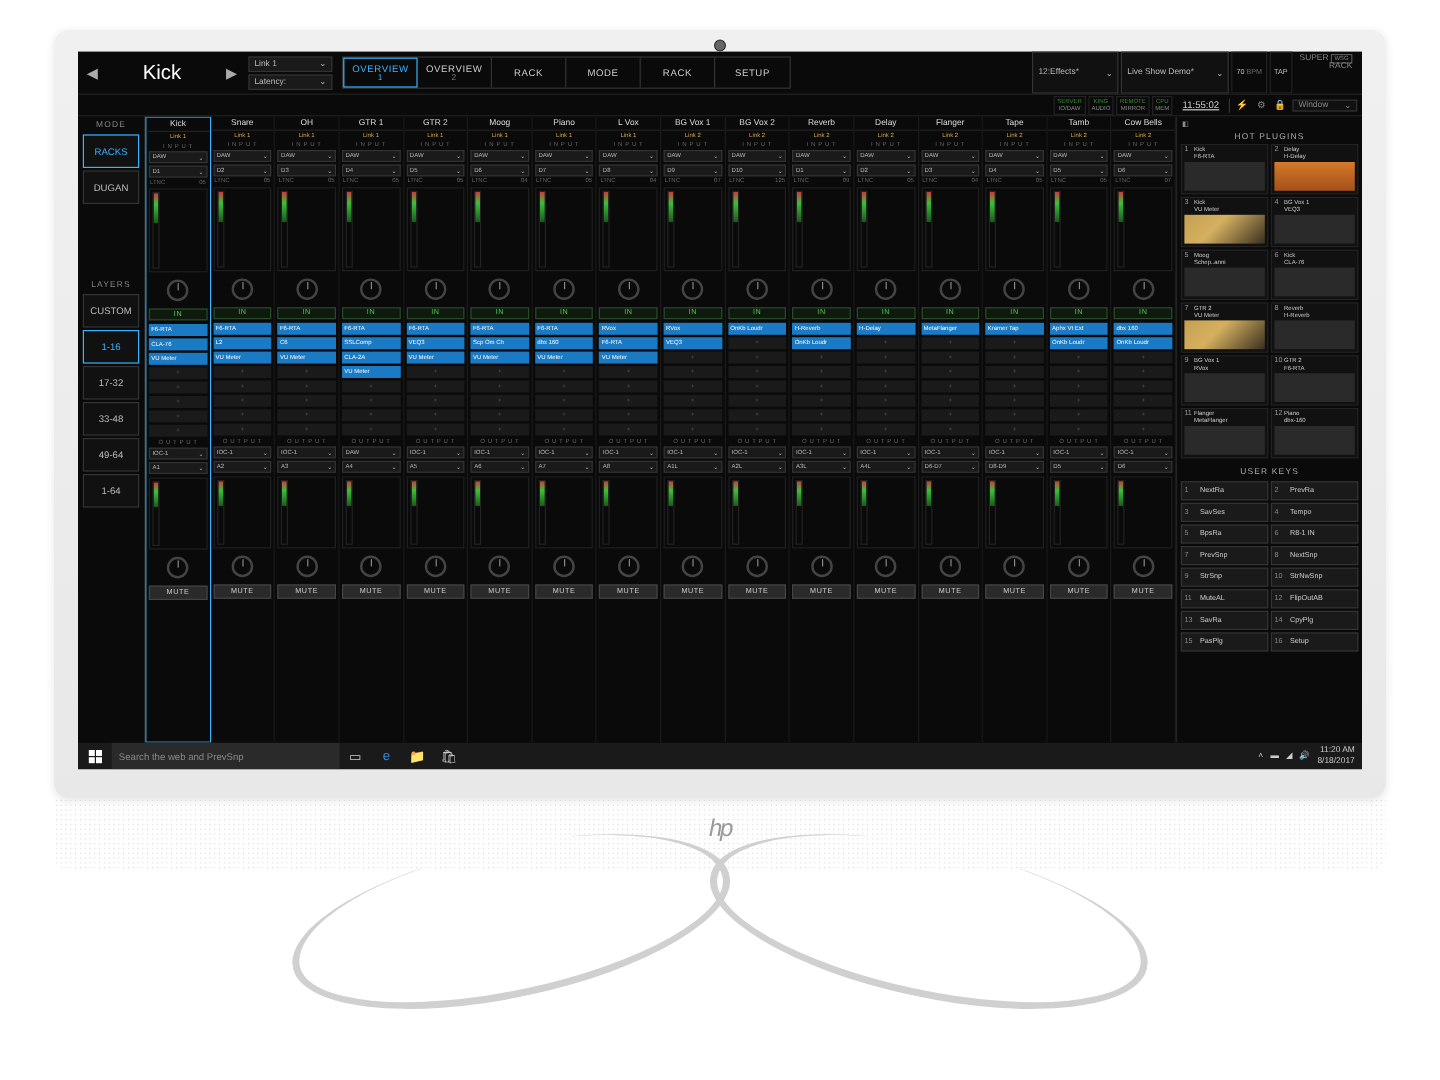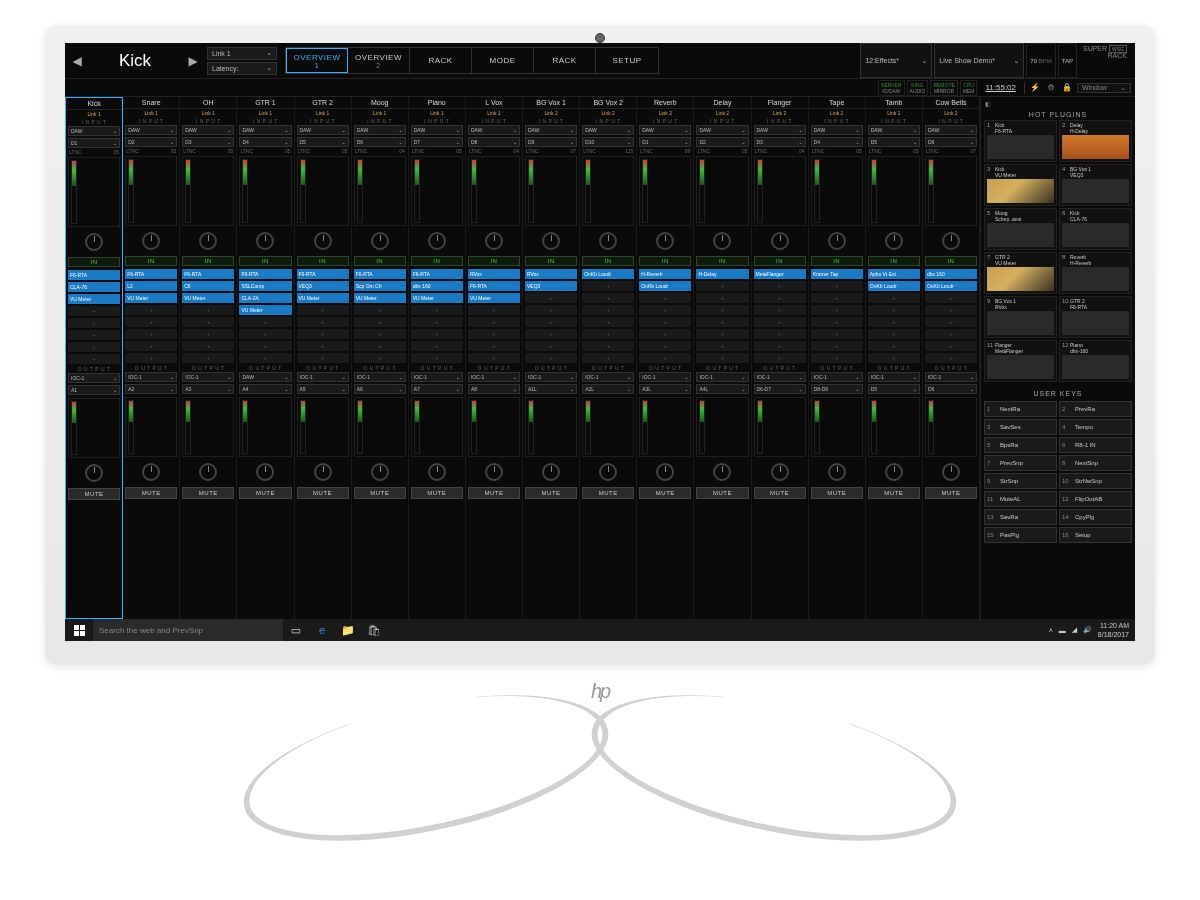--- a/index.html
+++ b/index.html
@@ -188,20 +188,37 @@
           <div class="util-ic" style="color:#888">🔒</div>
           <div class="rc-dd" style="width:54px">
               <span>Window</span>
               <span>⌄</span>
             </div>
         </div>
       </div>
 
       <div class="body">
 
+        <div class="left-rail">
+          <div class="rail-hd">MODE</div>
+          <div id="mode-items">
+              <div class="rail-btn sel">RACKS</div>
+              <div class="rail-btn">DUGAN</div>
+            </div>
+          <div style="flex:0 0 60px"></div>
+          <div class="rail-hd">LAYERS</div>
+          <div id="layer-items">
+              <div class="rail-btn">CUSTOM</div>
+              <div class="rail-btn sel">1-16</div>
+              <div class="rail-btn">17-32</div>
+              <div class="rail-btn">33-48</div>
+              <div class="rail-btn">49-64</div>
+              <div class="rail-btn">1-64</div>
+            </div>
+        </div>
 
         <div class="grid" id="grid">
             <div class="ch sel">
               <div class="ch-name">Kick</div>
               <div class="ch-link">Link 1</div>
               <div class="ch-row-lbl">I N P U T</div>
               <div class="ch-dd">
                 <span>DAW</span>
                 <span>⌄</span>
               </div>

